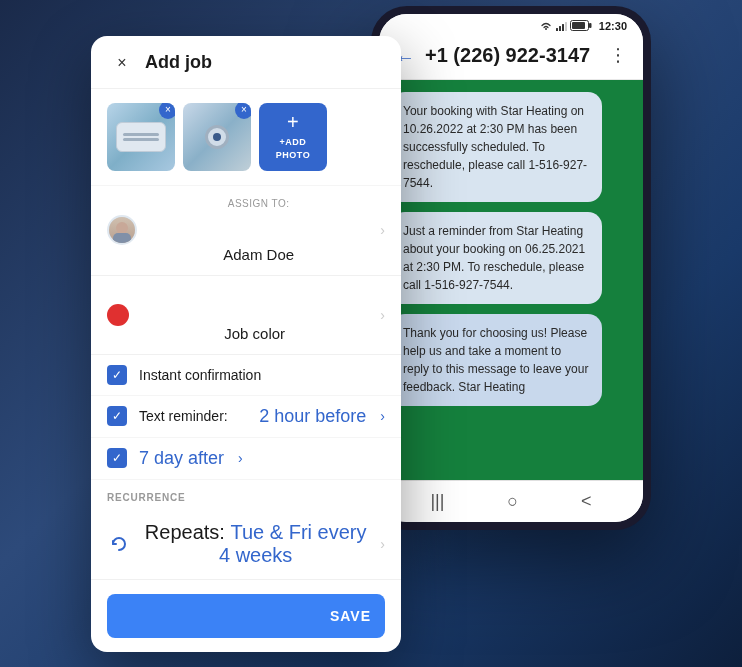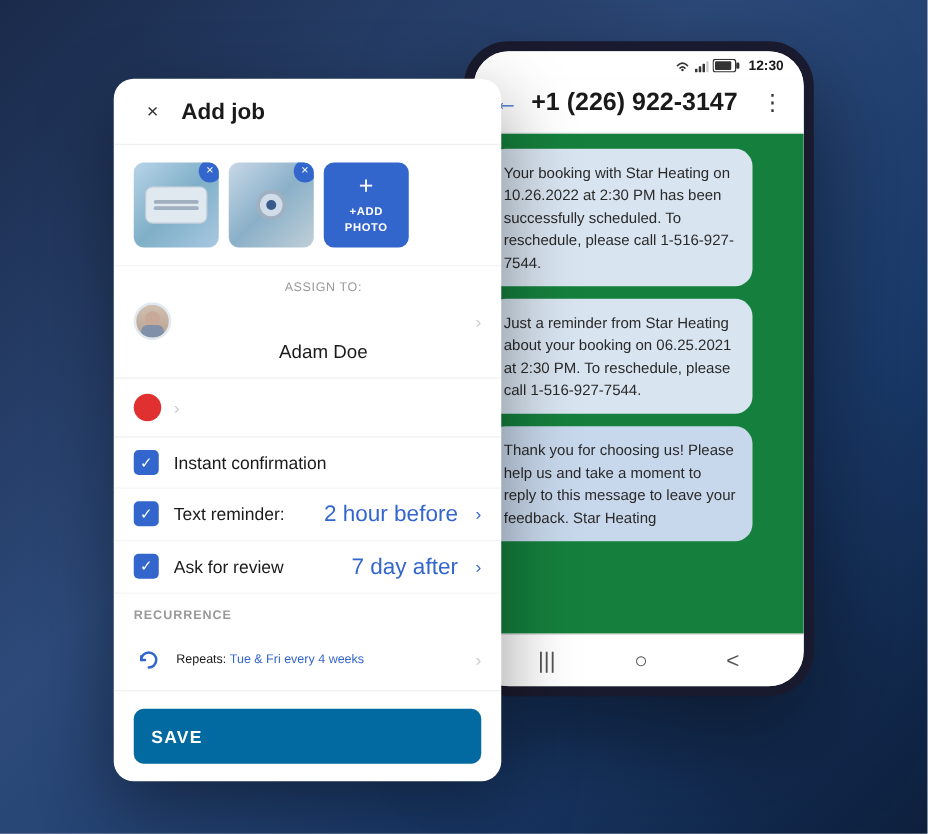--- a/index.html
+++ b/index.html
@@ -327,31 +327,32 @@
       width: 24px;
       height: 24px;
       color: #3366cc;
       display: flex;
       align-items: center;
       justify-content: center;
       font-size: 16px;
     }
 
     .recurrence-label {
-      font-size: 10px;
+      font-size: 20px;
       color: #1a1a1a;
       flex: 1;
+      text-align: center;
     }
 
     
     .save-btn {
       margin: 14px 16px;
-      background: #0369a1;
+      background: #3b82f6;
       color: white;
-      text-align: left;
+      text-align: right;
       padding: 14px;
       border-radius: 8px;
       font-size: 14px;
       font-weight: 700;
       letter-spacing: 1px;
       cursor: pointer;
     }
 
     
     .phone-card {
@@ -505,20 +506,23 @@
       </div>
       <div class="list-item-content">
         <div class="list-item-label-small">ASSIGN TO:</div>
         <div class="list-item-value">Adam Doe</div>
       </div>
       <div class="chevron">›</div>
     </div>
 
     <div class="list-item">
       <div class="color-dot"></div>
+      <div class="list-item-content">
+        <div class="list-item-value">Job color</div>
+      </div>
       <div class="chevron">›</div>
     </div>
 
 
     <div class="checkbox-item">
       <div class="checkbox">
         <span class="checkbox-check">✓</span>
       </div>
       <span class="checkbox-label">Instant confirmation</span>
     </div>
@@ -529,21 +533,20 @@
       </div>
       <span class="checkbox-label">Text reminder:</span>
       <span class="checkbox-value">2 hour before</span>
       <div class="chevron" style="color:#3366cc; margin-left:2px;">›</div>
     </div>
 
     <div class="checkbox-item">
       <div class="checkbox">
         <span class="checkbox-check">✓</span>
       </div>
-      <span class="checkbox-label">Ask for review</span>
       <span class="checkbox-value">7 day after</span>
       <div class="chevron" style="color:#3366cc; margin-left:2px;">›</div>
     </div>
 
     <div class="section-header">RECURRENCE</div>
 
     <div class="recurrence-item">
       <div class="recurrence-icon">
         <svg width="20" height="20" viewBox="0 0 20 20" fill="none">
           <path d="M4 10 A6 6 0 1 1 10 16" stroke="#3366cc" stroke-width="2" fill="none" stroke-linecap="round"></path>

